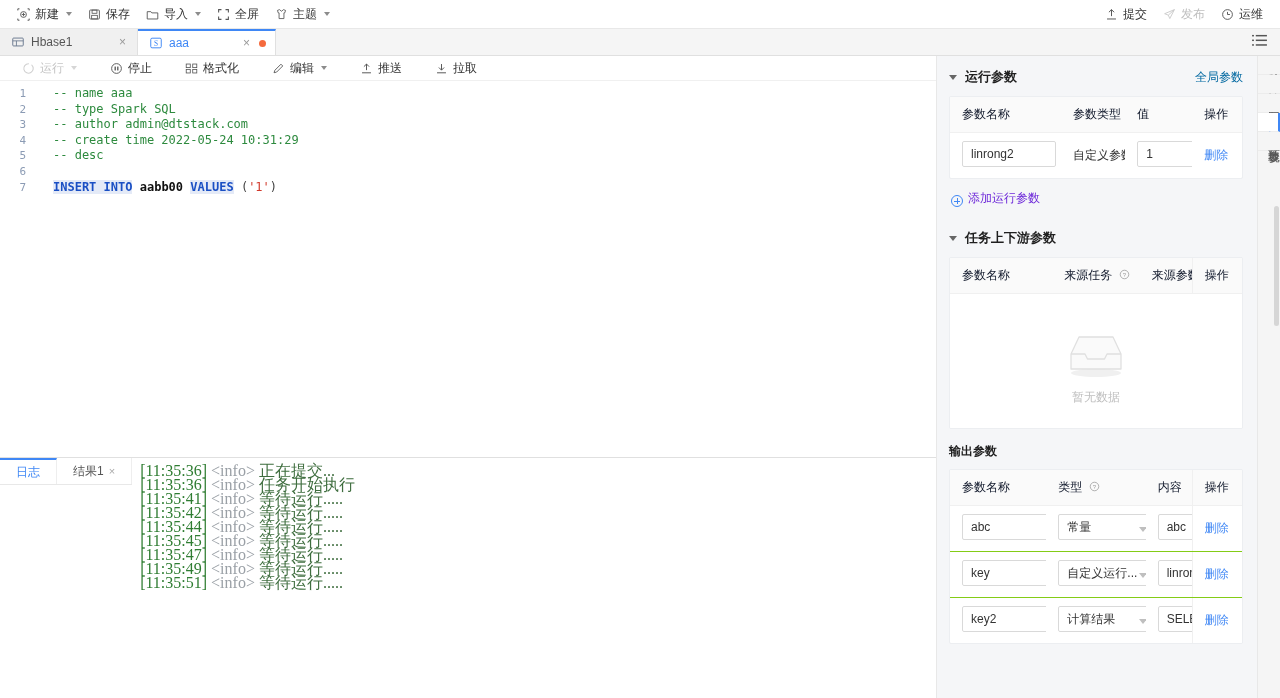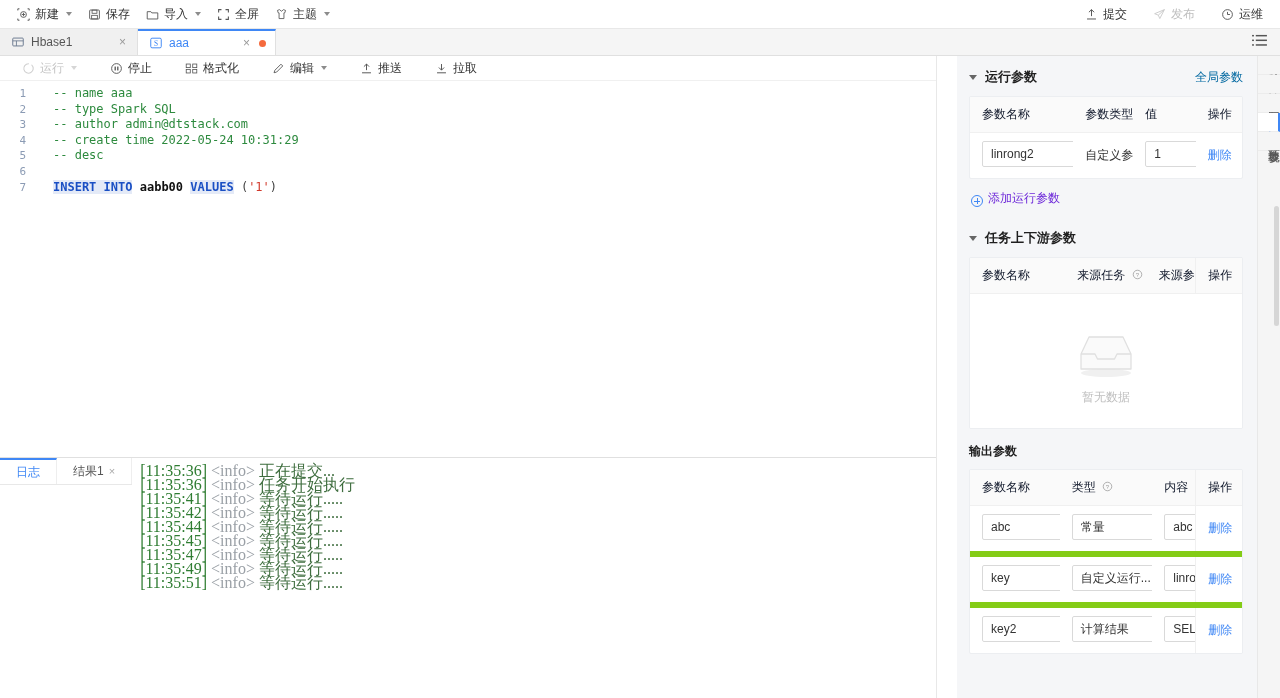--- a/index.html
+++ b/index.html
@@ -17,21 +17,21 @@
 
   
   .toolbar {
     height: 29px; min-height: 29px;
     border-bottom: 1px solid #e8e8e8;
     display: flex; align-items: center;
     padding: 0 10px;
     background: #fff;
   }
   .tb-left { display: flex; align-items: center; gap: 2px; }
-  .tb-right { margin-left: auto; display: flex; align-items: center; gap: 12px; }
+  .tb-right { margin-left: auto; display: flex; align-items: center; gap: 2px; }
   .tb-btn {
     display: flex; align-items: center; gap: 5px;
     padding: 3px 7px; border-radius: 2px;
     cursor: pointer; color: #333; font-size: 12px;
     white-space: nowrap;
   }
   .tb-btn.disabled { color: #bfbfbf; cursor: default; }
   .tb-ico { width: 13px; height: 13px; display: inline-block; flex: 0 0 13px; position: relative; }
   .tb-ico svg { display: block; width: 13px; height: 13px; }
   .caret {
@@ -74,21 +74,21 @@
     background: #f56a3d; display: inline-block; margin-left: 1px;
   }
   .tabicon { width: 14px; height: 14px; flex: 0 0 14px; }
   .tabicon svg { display: block; }
   .tabbar-right {
     margin-left: auto; display: flex; align-items: center;
     padding: 0 13px; cursor: pointer;
   }
 
   
-  .body { flex: 1; display: flex; min-height: 0; gap: 20px; }
+  .body { flex: 1; display: flex; min-height: 0; }
   .leftwrap { width: 937px; min-width: 937px; display: flex; flex-direction: column; background: #fff; border-right: 1px solid #e8e8e8; }
 
   
   .edtoolbar {
     height: 25px; min-height: 25px;
     display: flex; align-items: center;
     padding: 0 14px; gap: 2px;
     border-bottom: 1px solid #f0f0f0;
   }
   .ed-btn {
@@ -166,21 +166,21 @@
   .tblbox { background: #fff; border: 1px solid #eceef1; border-radius: 2px; overflow: hidden; }
   table.ptbl { width: 100%; border-collapse: collapse; table-layout: fixed; }
   table.ptbl th {
     background: #fafafa; text-align: left;
     font-size: 12px; font-weight: normal; color: #0f172a;
     padding: 9px 0 9px 12px;
     border-bottom: 1px solid #f0f0f0;
     white-space: nowrap; overflow: hidden;
   }
   table.ptbl td {
-    padding: 8px 0 8px 12px; border-bottom: 6px solid #84cc16;
+    padding: 8px 0 8px 12px; border-bottom: 1px solid #84cc16;
     font-size: 12px; color: #333; vertical-align: middle;
     white-space: nowrap; overflow: hidden;
   }
   table.ptbl tr:last-child td { border-bottom: none; }
   .th-sticky, .td-sticky {
     position: sticky; right: 0; background: #fff;
     border-left: 1px solid #f0f0f0;
   }
   .th-sticky { background: #fafafa; }
 

